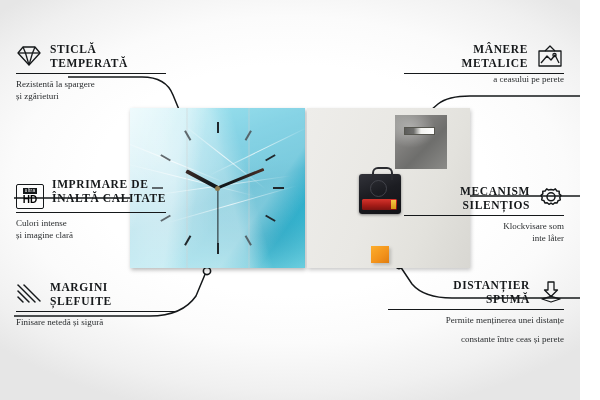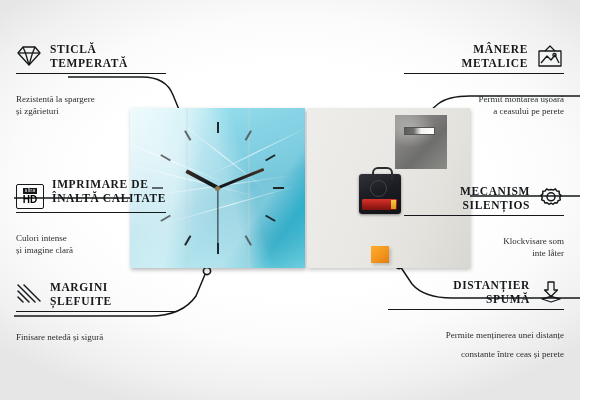--- a/index.html
+++ b/index.html
@@ -215,21 +215,21 @@
     color: #16191b;
     line-height: 14px;
     text-transform: uppercase;
     white-space: nowrap;
   }
   .callout .desc {
     font-size: 9px;
     color: #2a2d2f;
     line-height: 11.5px;
     white-space: nowrap;
-    margin-top: 20px;
+    margin-top: 5px;
   }
   .callout.left { text-align: left; }
   .callout.right { text-align: right; }
   .head-row {
     display: flex;
     align-items: center;
     gap: 8px;
   }
   .callout.right .head-row { justify-content: flex-end; }
   .rule {
@@ -412,21 +412,20 @@
       <svg class="ico" width="28" height="24" viewBox="0 0 28 24">
         <g fill="none" stroke="#15181a" stroke-width="1.3" stroke-linejoin="round">
           <rect x="3" y="7" width="22" height="15"></rect>
           <polyline points="5,19 11,12 15,16 19,11 23,19"></polyline>
           <circle cx="18.5" cy="11" r="1.6"></circle>
           <polyline points="9,7 14,2 19,7"></polyline>
         </g>
       </svg>
     </div>
     <div class="rule"></div>
-    <div class="desc">Permit montarea ușoară</div>
     <div class="desc" style="margin-top:0">a ceasului pe perete</div>
   </div>
 
   <div class="callout right" style="right:16px; top:184px; width:160px;">
     <div class="head-row">
       <div>
         <div class="title">MECANISM</div>
         <div class="title">SILENȚIOS</div>
       </div>
       <svg class="ico" width="26" height="24" viewBox="0 0 26 24">

